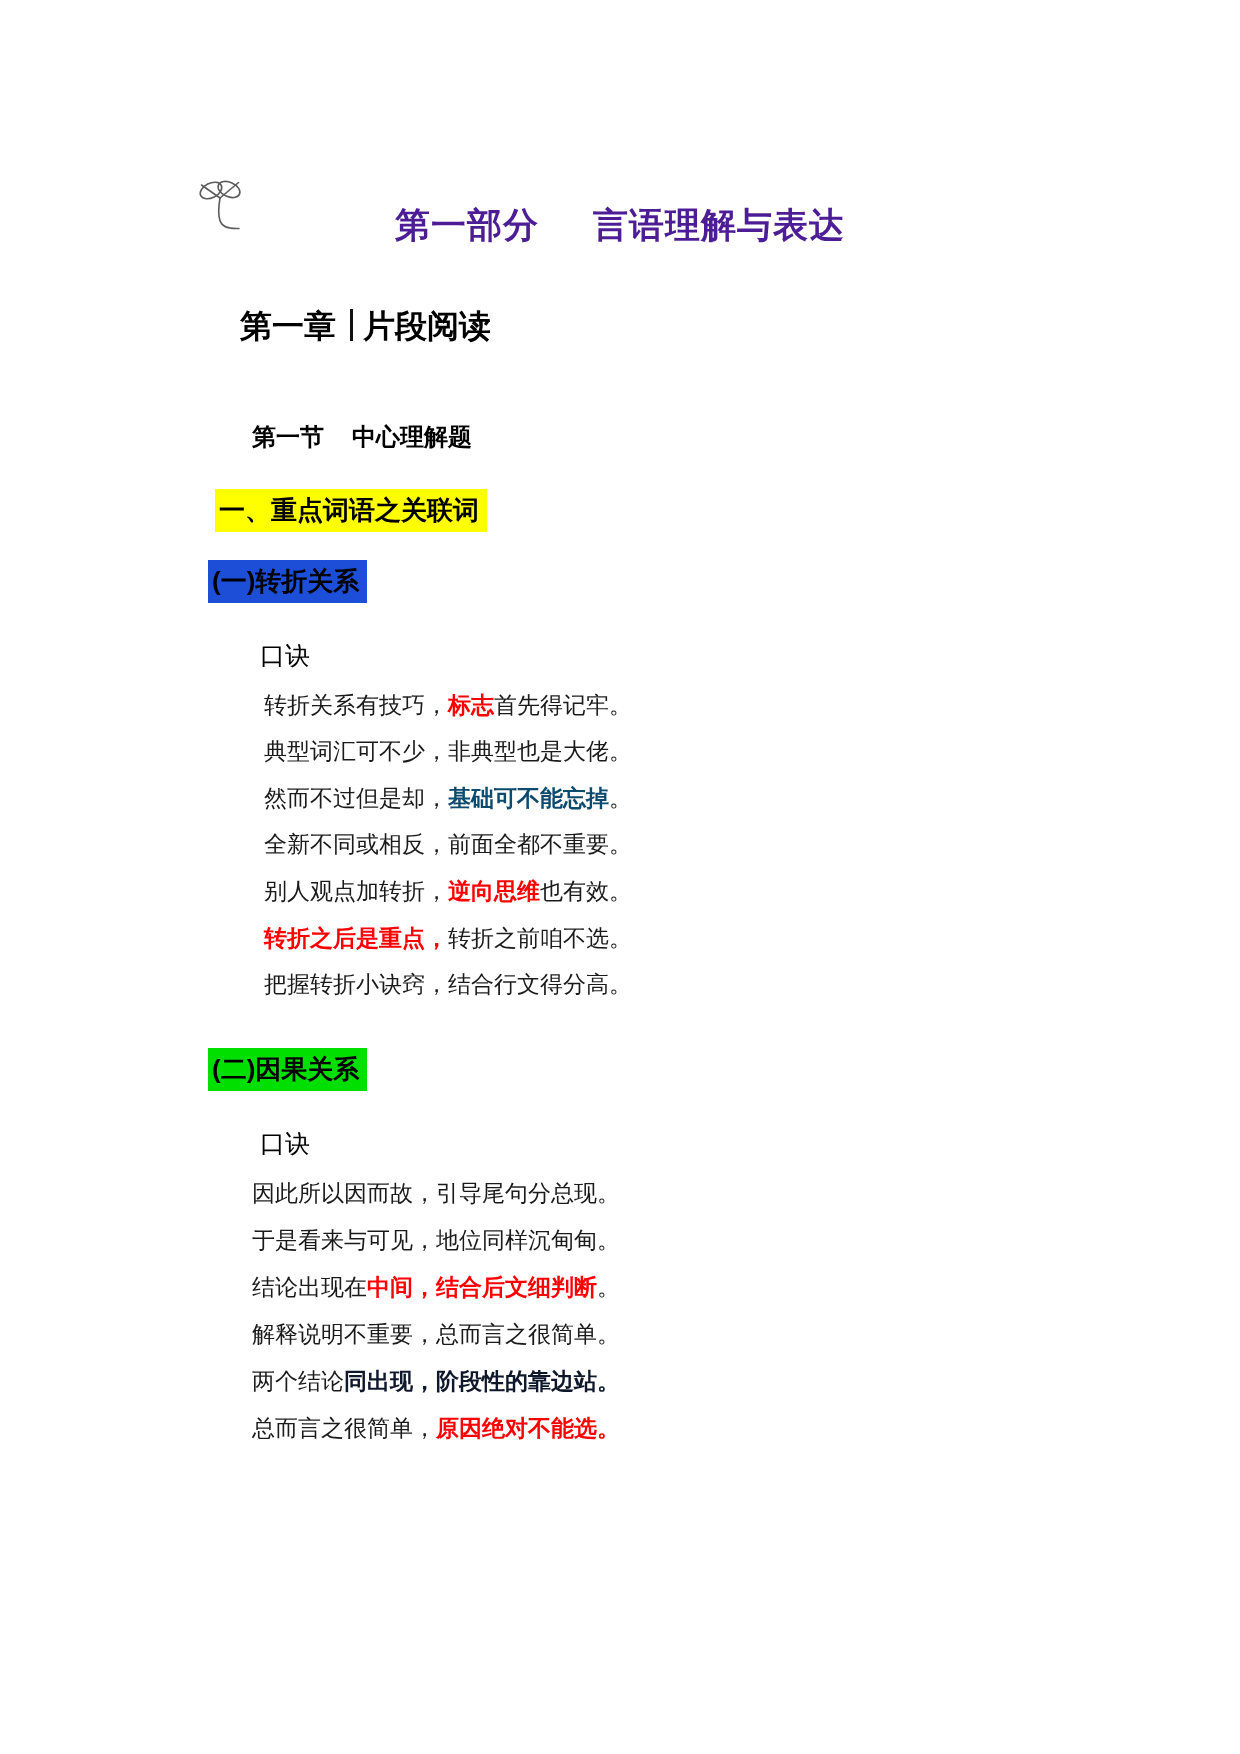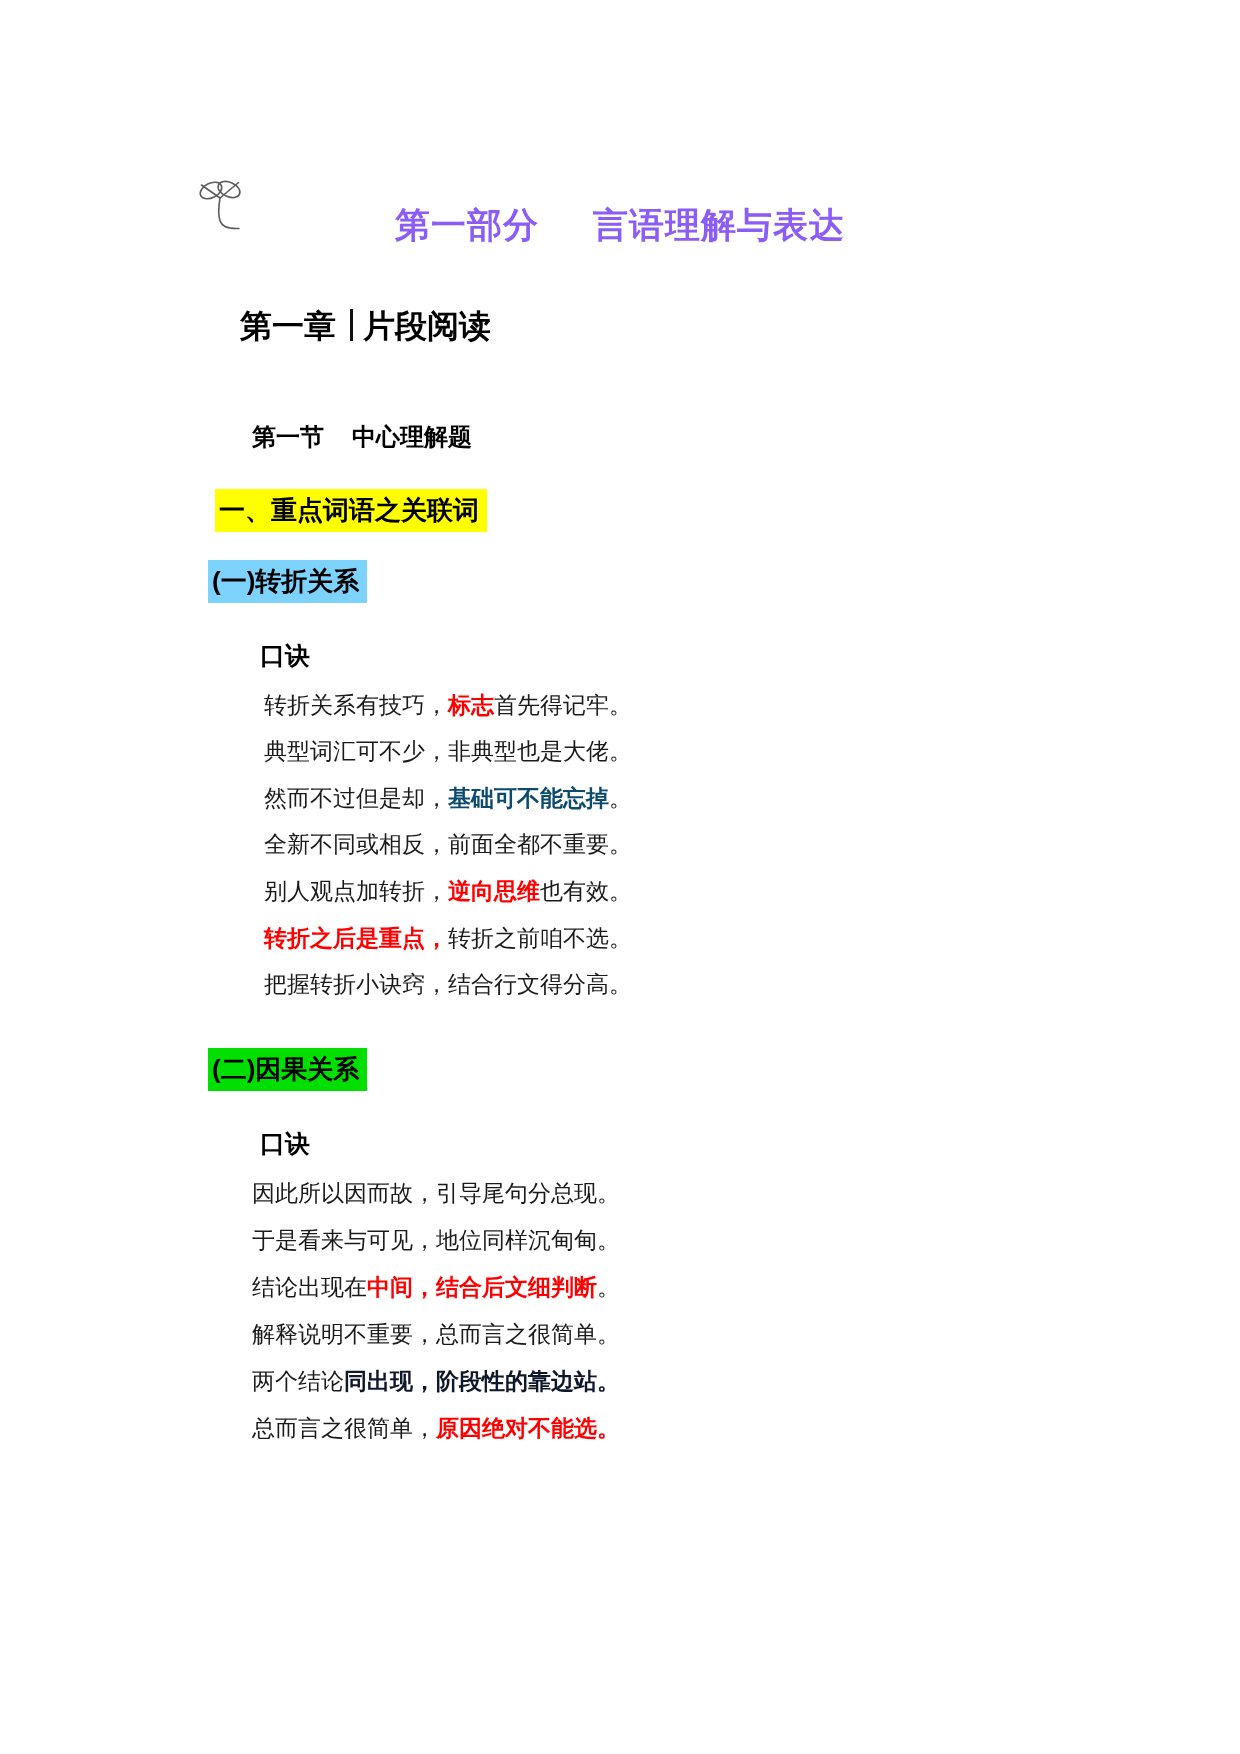--- a/index.html
+++ b/index.html
@@ -22,21 +22,21 @@
   }
 
   .page-title {
     margin: 0;
     padding-top: 202px;
     text-align: center;
     font-family: "Liberation Sans", sans-serif;
     font-weight: bold;
     font-size: 35px;
     letter-spacing: 1px;
-    color: #8b5cf6;
+    color: #4c1d95;
   }
   .page-title .t2 { margin-left: 54px; }
 
   .chapter {
     margin: 56px 0 0 240px;
     font-family: "Liberation Sans", sans-serif;
     font-weight: bold;
     font-size: 32px;
     color: #000;
   }
@@ -66,21 +66,21 @@
     font-size: 26px;
     color: #000;
   }
   .topic    { margin: 36px 0 0 215px; }
   .subhead  { margin: 28px 0 0 208px; }
   .subhead2 { margin: 40px 0 0 208px; }
 
   .mantra-label {
     margin: 36px 0 0 260px;
     font-family: "Liberation Sans", sans-serif;
-    font-weight: bold;
+    font-weight: normal;
     font-size: 25px;
     color: #000;
   }
 
   .poem {
     margin: 10px 0 0 264px;
     font-size: 23px;
     line-height: 46px;
   }
   .poem2 { margin-left: 252px; line-height: 47px; }
@@ -115,21 +115,21 @@
     <span>第一章</span><span class="divider"></span><span>片段阅读</span>
   </h2>
 
   <h3 class="section">
     <span>第一节</span><span class="s2">中心理解题</span>
   </h3>
 
   <div class="hl topic" style="background: rgb(255, 255, 0);">一、重点词语之关联词</div>
 
   <section>
-    <div class="hl subhead" style="background: #7dd3fc;">(一)转折关系</div>
+    <div class="hl subhead" style="background: #1d4ed8;">(一)转折关系</div>
     <div class="mantra-label">口诀</div>
     <div class="poem">
         <div class="poem-line"><span>转折关系有技巧，</span><span class="red" style="color: rgb(255, 0, 0);">标志</span><span>首先得记牢。</span></div>
         <div class="poem-line"><span>典型词汇可不少，非典型也是大佬。</span></div>
         <div class="poem-line"><span>然而不过但是却，</span><span class="red" style="color: #0c4a6e;">基础可不能忘掉</span><span>。</span></div>
         <div class="poem-line"><span>全新不同或相反，前面全都不重要。</span></div>
         <div class="poem-line"><span>别人观点加转折，</span><span class="red" style="color: rgb(255, 0, 0);">逆向思维</span><span>也有效。</span></div>
         <div class="poem-line"><span class="red" style="color: rgb(255, 0, 0);">转折之后是重点，</span><span>转折之前咱不选。</span></div>
         <div class="poem-line"><span>把握转折小诀窍，结合行文得分高。</span></div>
       </div>

